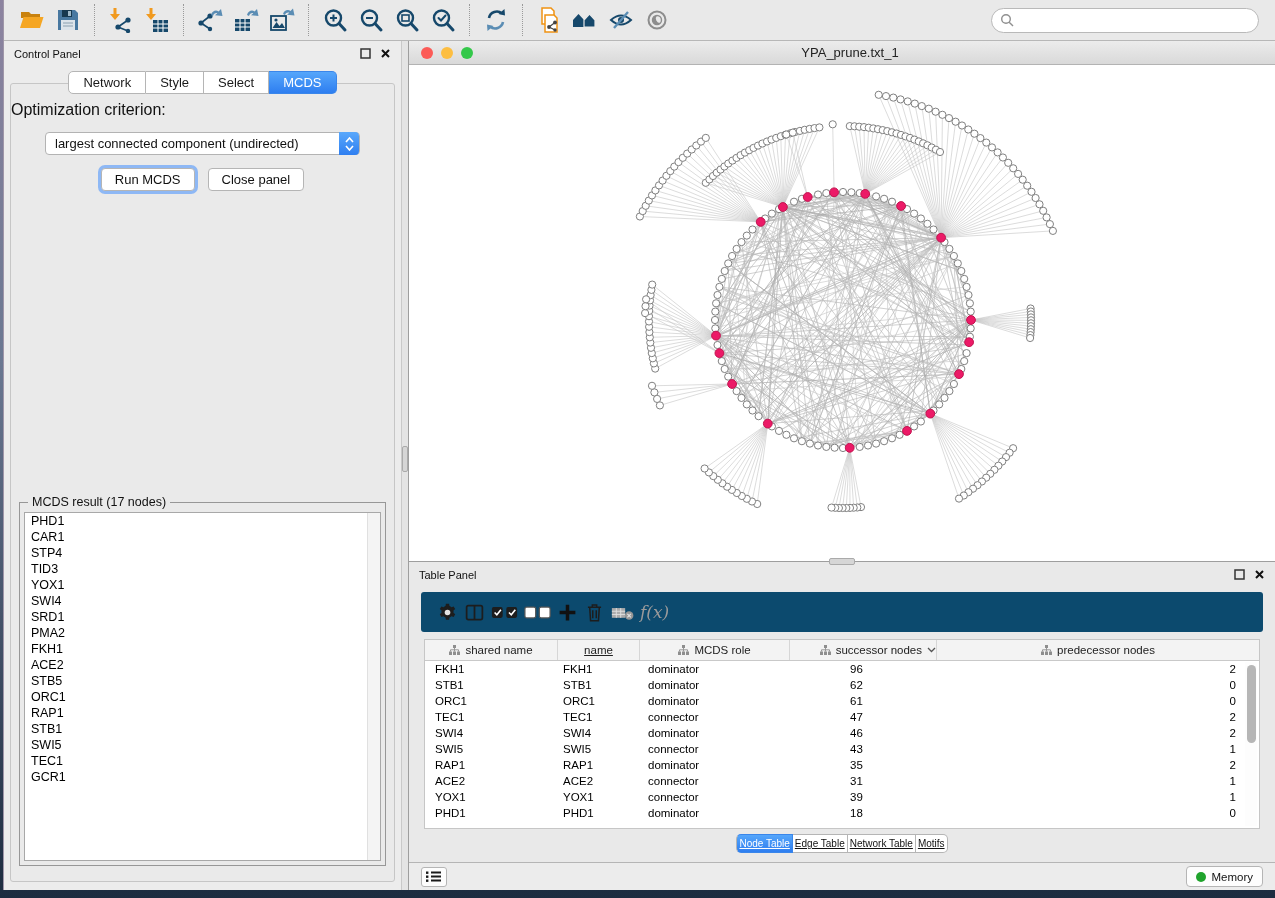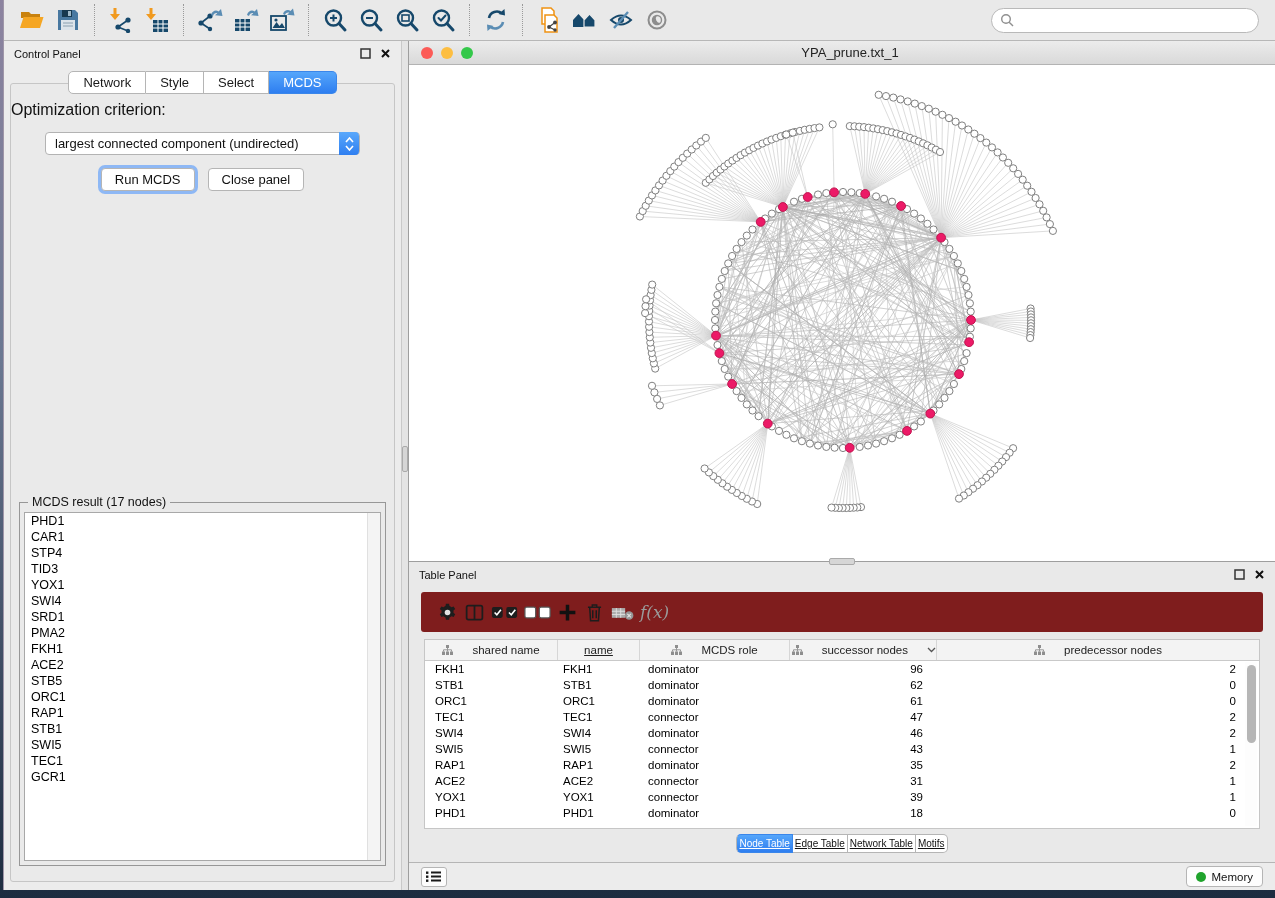--- a/index.html
+++ b/index.html
@@ -73,37 +73,37 @@
   .tlights { display:flex; gap:8px; margin-left:12px; }
   .tl { width:12px; height:12px; border-radius:50%; }
   .net-title { position:absolute; left:16px; right:0; text-align:center; font-size:13px; color:#222; }
   .canvas { flex:1 1 auto; background:#fff; position:relative; overflow:hidden; }
   .canvas svg { position:absolute; inset:0; }
 
   
   .tpanel { flex:1 1 auto; background:#e9e9e9; display:flex; flex-direction:column; position:relative; min-height:0; }
   .hknob { position:absolute; top:-4px; left:50%; margin-left:-13px; width:26px; height:7px;
     background:#d6d6d6; border:1px solid #aaa; border-radius:2px; }
-  .tp-toolbar { margin:4px 12px 0 12px; height:40px; background:#7f1d1d; border-radius:3px;
+  .tp-toolbar { margin:4px 12px 0 12px; height:40px; background:#0c4a6e; border-radius:3px;
     display:flex; align-items:center; gap:6px; padding:0 16px; flex:0 0 auto; }
   .tpi { display:flex; align-items:center; }
   .tpi svg { height:21px; }
   .fx { font-family:"DejaVu Serif", serif; font-style:italic; font-size:17px; color:#9b9b9b; }
   .table-area { margin:7px 15px 0 15px; background:#fff; border:1px solid #c6c6c6; height:190px;
     position:relative; overflow:hidden; flex:0 0 auto; }
   .nt-head { display:flex; height:21px; background:#f3f3f3; border-bottom:1px solid #c9c9c9; }
-  .th { display:flex; align-items:center; justify-content:center; gap:19px; font-size:11.5px; color:#222;
+  .th { display:flex; align-items:center; justify-content:center; gap:5px; font-size:11.5px; color:#222;
     border-right:1px solid #d6d6d6; }
   .th svg.tree { width:11px; height:10px; flex:0 0 auto; }
   .tr { display:flex; height:16px; }
   .td { font-size:11.5px; color:#000; line-height:16px; white-space:nowrap; overflow:hidden; }
   .c0 { width:133px; padding-left:10px; }
   .c1 { width:82px;  padding-left:5px; }
   .c2 { width:150px; padding-left:8px; }
-  .c3 { width:147px; text-align:right; padding-right:14px; }
+  .c3 { width:147px; text-align:center; padding-right:14px; }
   .c4 { width:313px; text-align:right; padding-right:14px; }
   .h0 { width:133px; } .h1 { width:82px;text-decoration:underline; } .h2 { width:150px; } .h3 { width:147px;justify-content:flex-end; } .h4 { flex:1; border-right:none; }
   .t-scroll { position:absolute; top:22px; right:2px; bottom:2px; width:12px; background:#fdfdfd; }
   .t-thumb { position:absolute; top:3px; left:1.5px; width:9px; height:78px; background:#b6b6b6; border-radius:5px; }
   .bottom-tabs { display:flex; justify-content:center; margin-top:5px; flex:0 0 auto; }
   .btab { font-size:10px; padding:3px 2px; background:#fff; border:1px solid #b5b5b5; border-left:none; color:#111;text-decoration:underline; }
   .btab:first-child { border-left:1px solid #b5b5b5; border-radius:5px 0 0 5px; }
   .btab:last-child { border-radius:0 5px 5px 0; }
   .btab-active { background:linear-gradient(180deg,#55a6fb,#2e7ef0); border-color:#3a86ea; color:#fff; }
 

